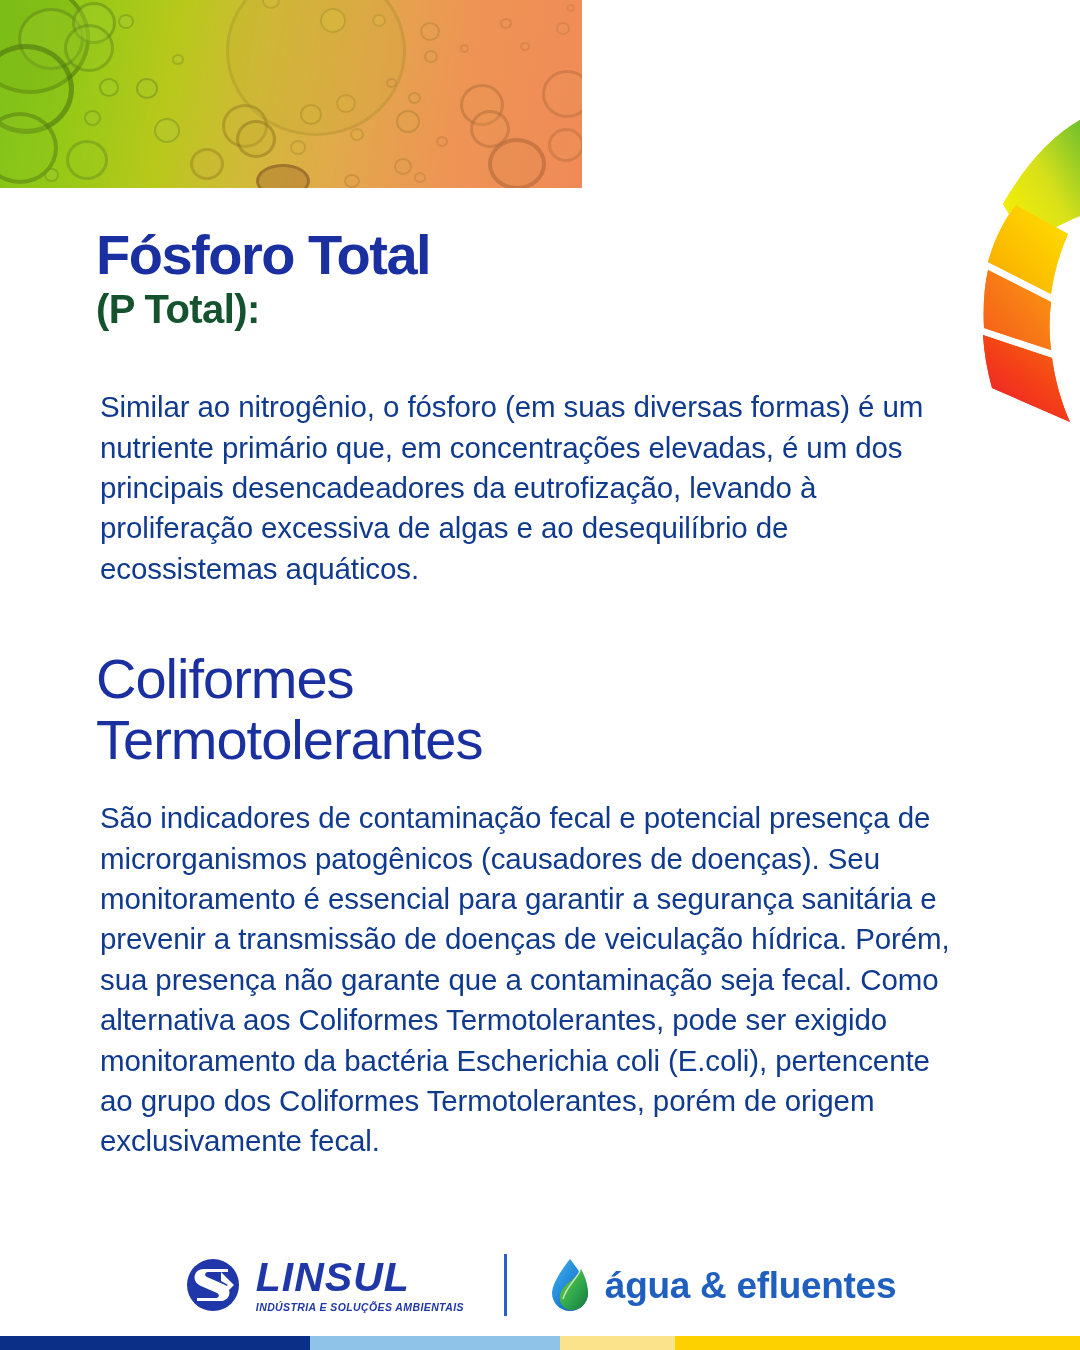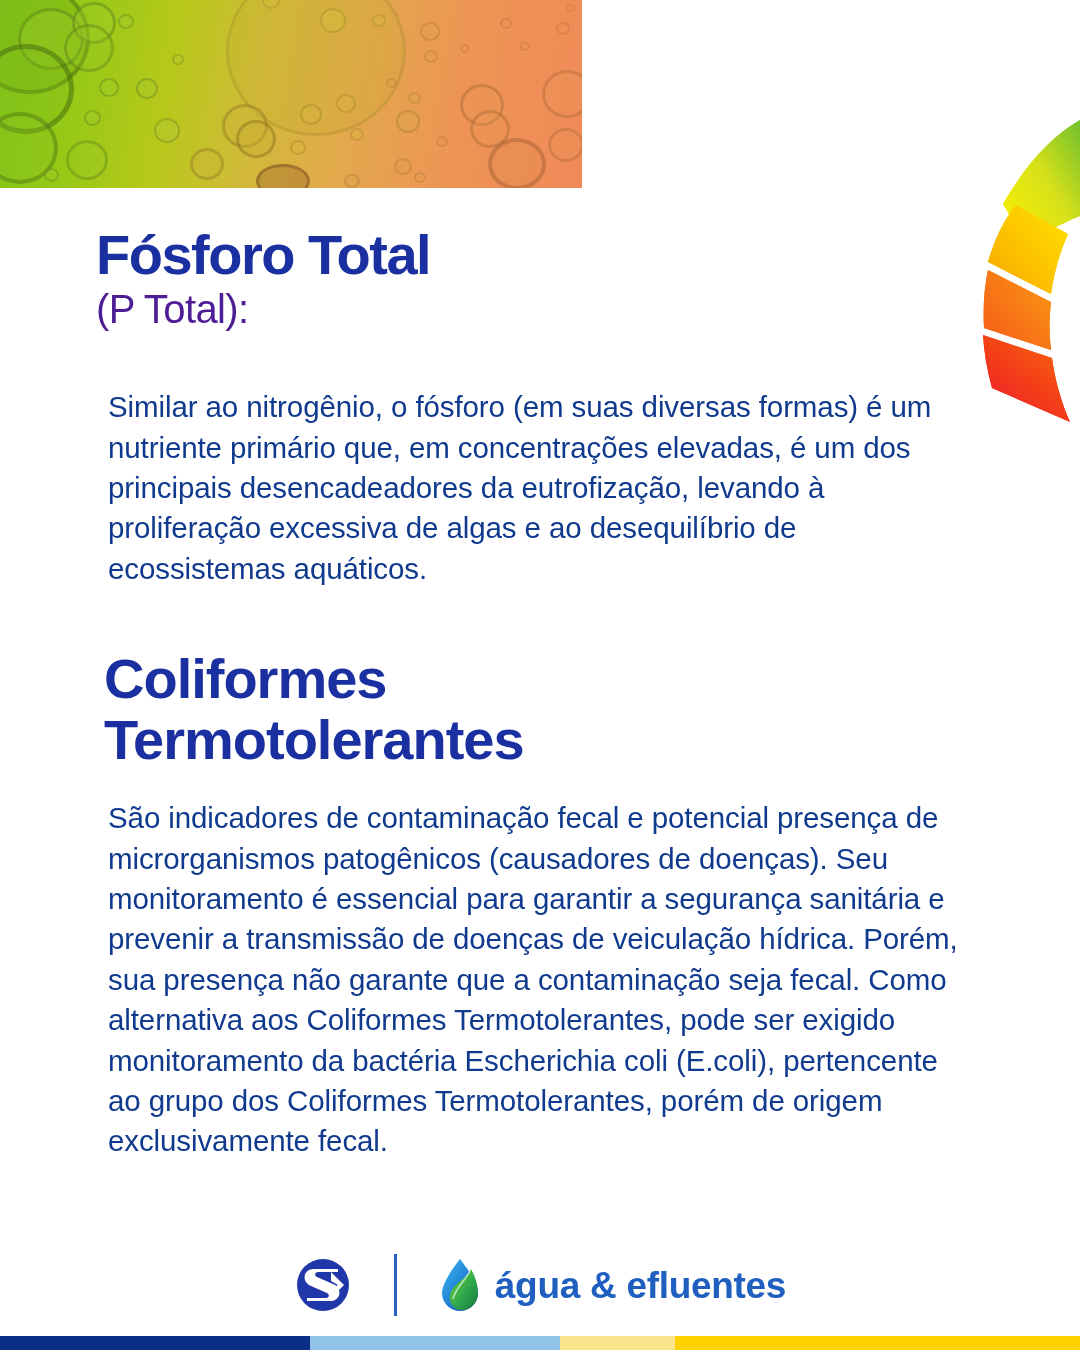--- a/index.html
+++ b/index.html
@@ -65,43 +65,43 @@
     font-size: 56px;
     line-height: 0.95;
     font-weight: 800;
     letter-spacing: -1.5px;
     color: #1a2fa0;
     margin: 0;
   }
   .title-sub {
     font-size: 40px;
     line-height: 1.1;
-    font-weight: 400;
+    font-weight: 700;
     letter-spacing: -0.6px;
-    color: #4c1d95;
+    color: #14532d;
     margin: 6px 0 0 0;
   }
 
   .body-text {
     font-size: 29.5px;
     line-height: 1.37;
     color: #103a8e;
-    margin: 12px;
+    margin: 4px;
     letter-spacing: -0.1px;
   }
 
   .block-p-total { margin-top: 56px; width: 860px; }
 
   .title-section {
     font-size: 56px;
     line-height: 1.08;
-    font-weight: 700;
+    font-weight: 400;
     letter-spacing: -1px;
     color: #1a2fa0;
-    margin: 60px 0 0 8px;
+    margin: 60px 0 0 0;
     max-width: 640px;
   }
 
   .block-colif { margin-top: 28px; width: 860px; }
 
   
   .footer {
     position: absolute;
     left: 0;
     bottom: 34px;
@@ -271,20 +271,24 @@
   </div>
 
   <div class="footer">
 
     <div class="logo-linsul">
       <svg width="60" height="58" viewBox="0 0 60 58" aria-hidden="true">
         <circle cx="29" cy="29" r="26" fill="#1f37a8"></circle>
         <path d="M44 13 L20 13 C9 13 7 26 17 30 L33 37 C36 38.5 35 42 32 42 L13 42 L13 45 L36 45 C47 45 49 32 39 28 L23 21 C20 19.5 21 16 24 16 L44 16 Z" fill="#ffffff"></path>
         <path d="M37 16 L50 29 L37 42 L37 33 L44 29 L37 25 Z" fill="#ffffff"></path>
       </svg>
+      <div class="linsul-words">
+        <div class="linsul-name">LINSUL</div>
+        <div class="linsul-tag">INDÚSTRIA  E SOLUÇÕES AMBIENTAIS</div>
+      </div>
     </div>
 
     <div class="footer-divider"></div>
 
     <div class="logo-agua">
       <svg width="46" height="56" viewBox="0 0 46 56" aria-hidden="true">
         <defs>
           <linearGradient id="dropBlue" x1="0" y1="0" x2="1" y2="1">
             <stop offset="0%" stop-color="#3fb8ef"></stop>
             <stop offset="55%" stop-color="#1f7fd4"></stop>

